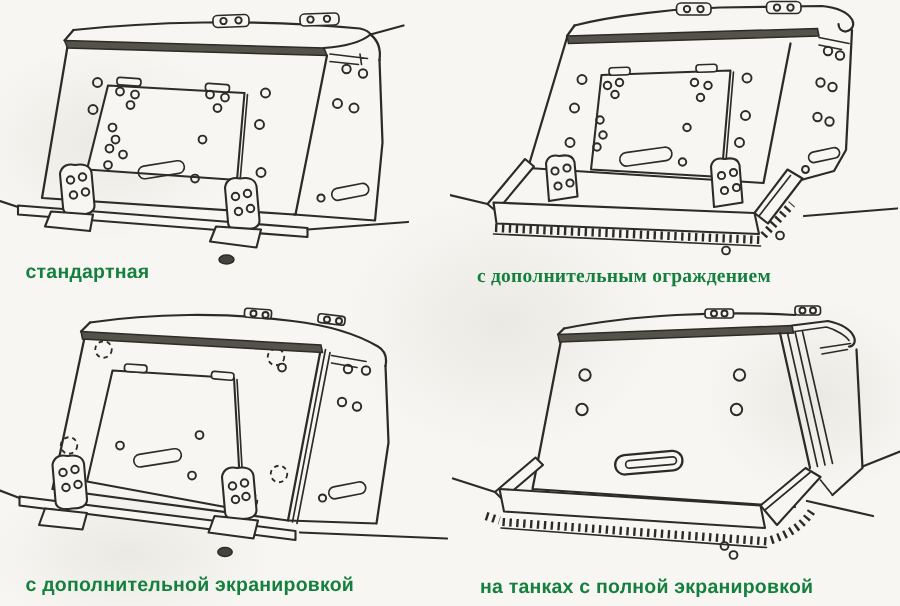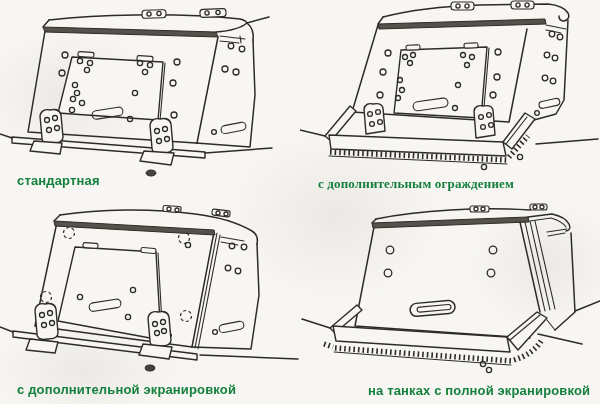--- a/index.html
+++ b/index.html
@@ -284,15 +284,15 @@
       <path class="l2" d="M210,140 L240,115"></path>
       <path class="st" d="M24,144 L33,147"></path>
       <path class="st" d="M35,148 L212,161"></path>
       <path class="st" d="M214,160 Q233,154 241,141"></path>
       <path class="l2" d="M34,152 L211,165"></path>
       <circle class="rv" cx="183" cy="164" r="2.6"></circle>
         <circle class="rv" cx="189" cy="170" r="2.6"></circle>
 
       <path class="ln" d="M2,119 L30,128 M275,111 L300,101 M238,134 L282,144"></path>
     </svg>
-    <figcaption class="cap" style="left:20px;top:184px;margin-left:48px;">на танках с полной экранировкой</figcaption>
+    <figcaption class="cap" style="left:20px;top:184px;">на танках с полной экранировкой</figcaption>
   </figure>
 </div>
 
 </body></html>

